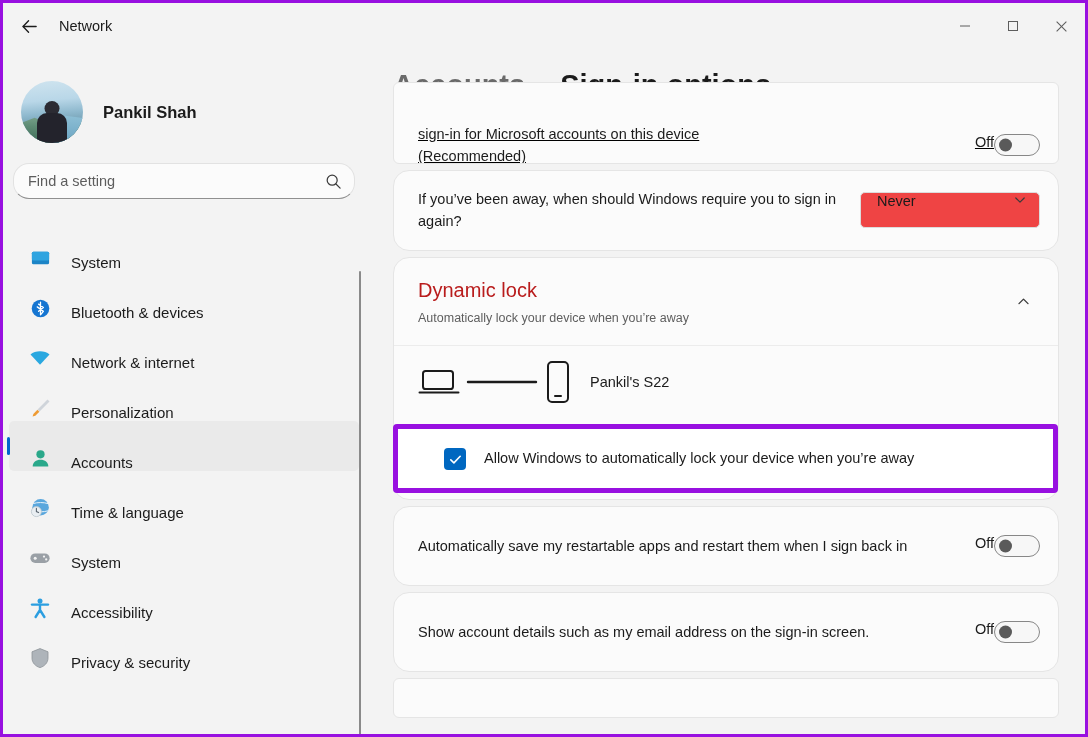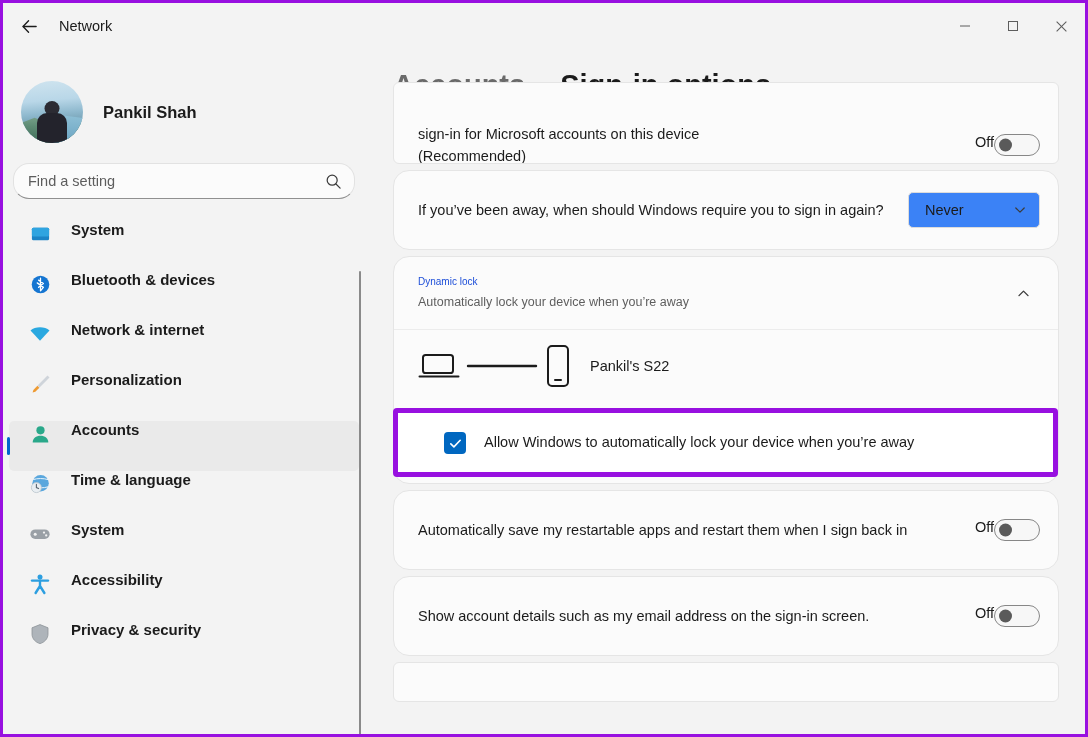--- a/index.html
+++ b/index.html
@@ -141,26 +141,25 @@
   .searchwrap input::placeholder { color: #5d5d5d; }
 
   .navlist {
     margin-top: 22px;
     position: relative;
   }
   .navitem {
     position: relative;
     height: 50px;
     display: flex;
-    align-items: flex-start;
+    align-items: flex-end;
     padding-left: 18px;
     border-radius: 5px;
     margin: 0 6px;
     cursor: pointer;
-    font-weight: bold;
   }
   .navitem.selected { background: #eaeaea; }
   .navitem.selected::before {
     content: "";
     position: absolute;
     left: -2px; top: 50%;
     transform: translateY(-50%);
     width: 3px; height: 18px;
     border-radius: 2px;
     background: #0066cc;
@@ -224,29 +223,30 @@
     padding: 17px 18px 17px 24px;
     min-height: 62px;
   }
   .card-text {
     flex: 1;
     font-size: 14.5px;
     color: #1b1b1b;
     line-height: 1.55;
     padding-right: 20px;
   }
-  .card-title { font-size: 10px; color: #1d4ed8; }
+  .card-title { font-size: 20px; color: #b91c1c; }
   .card-sub { font-size: 12.5px; color: #5e5e5e; margin-top: 3px; }
 
   
   .card.clipped {
     margin-top: -34px;
     height: 82px;
     overflow: hidden;
     border-radius: 6px;
+    text-decoration: underline;
   }
   .card.clipped .card-row { padding-top: 40px; }
 
   
   .toggle-wrap {
     display: flex;
     gap: 0;
     flex: none;
   }
   .toggle-label {
@@ -266,27 +266,27 @@
     position: absolute;
     left: 4px; top: 50%;
     transform: translateY(-50%);
     width: 13px; height: 13px;
     border-radius: 50%;
     background: #5a5a5a;
   }
 
   
   .dropdown {
-    width: 132px;
+    width: 180px;
     height: 36px;
     border: 1px solid #dcdcdc;
     border-radius: 5px;
-    background: #3b82f6;
-    display: flex;
-    align-items: center;
+    background: #ef4444;
+    display: flex;
+    align-items: flex-start;
     padding: 0 12px 0 16px;
     cursor: pointer;
     flex: none;
   }
   .dropdown .dd-value {
     flex: 1;
     font-size: 14.5px;
     color: #1b1b1b;
   }
 

